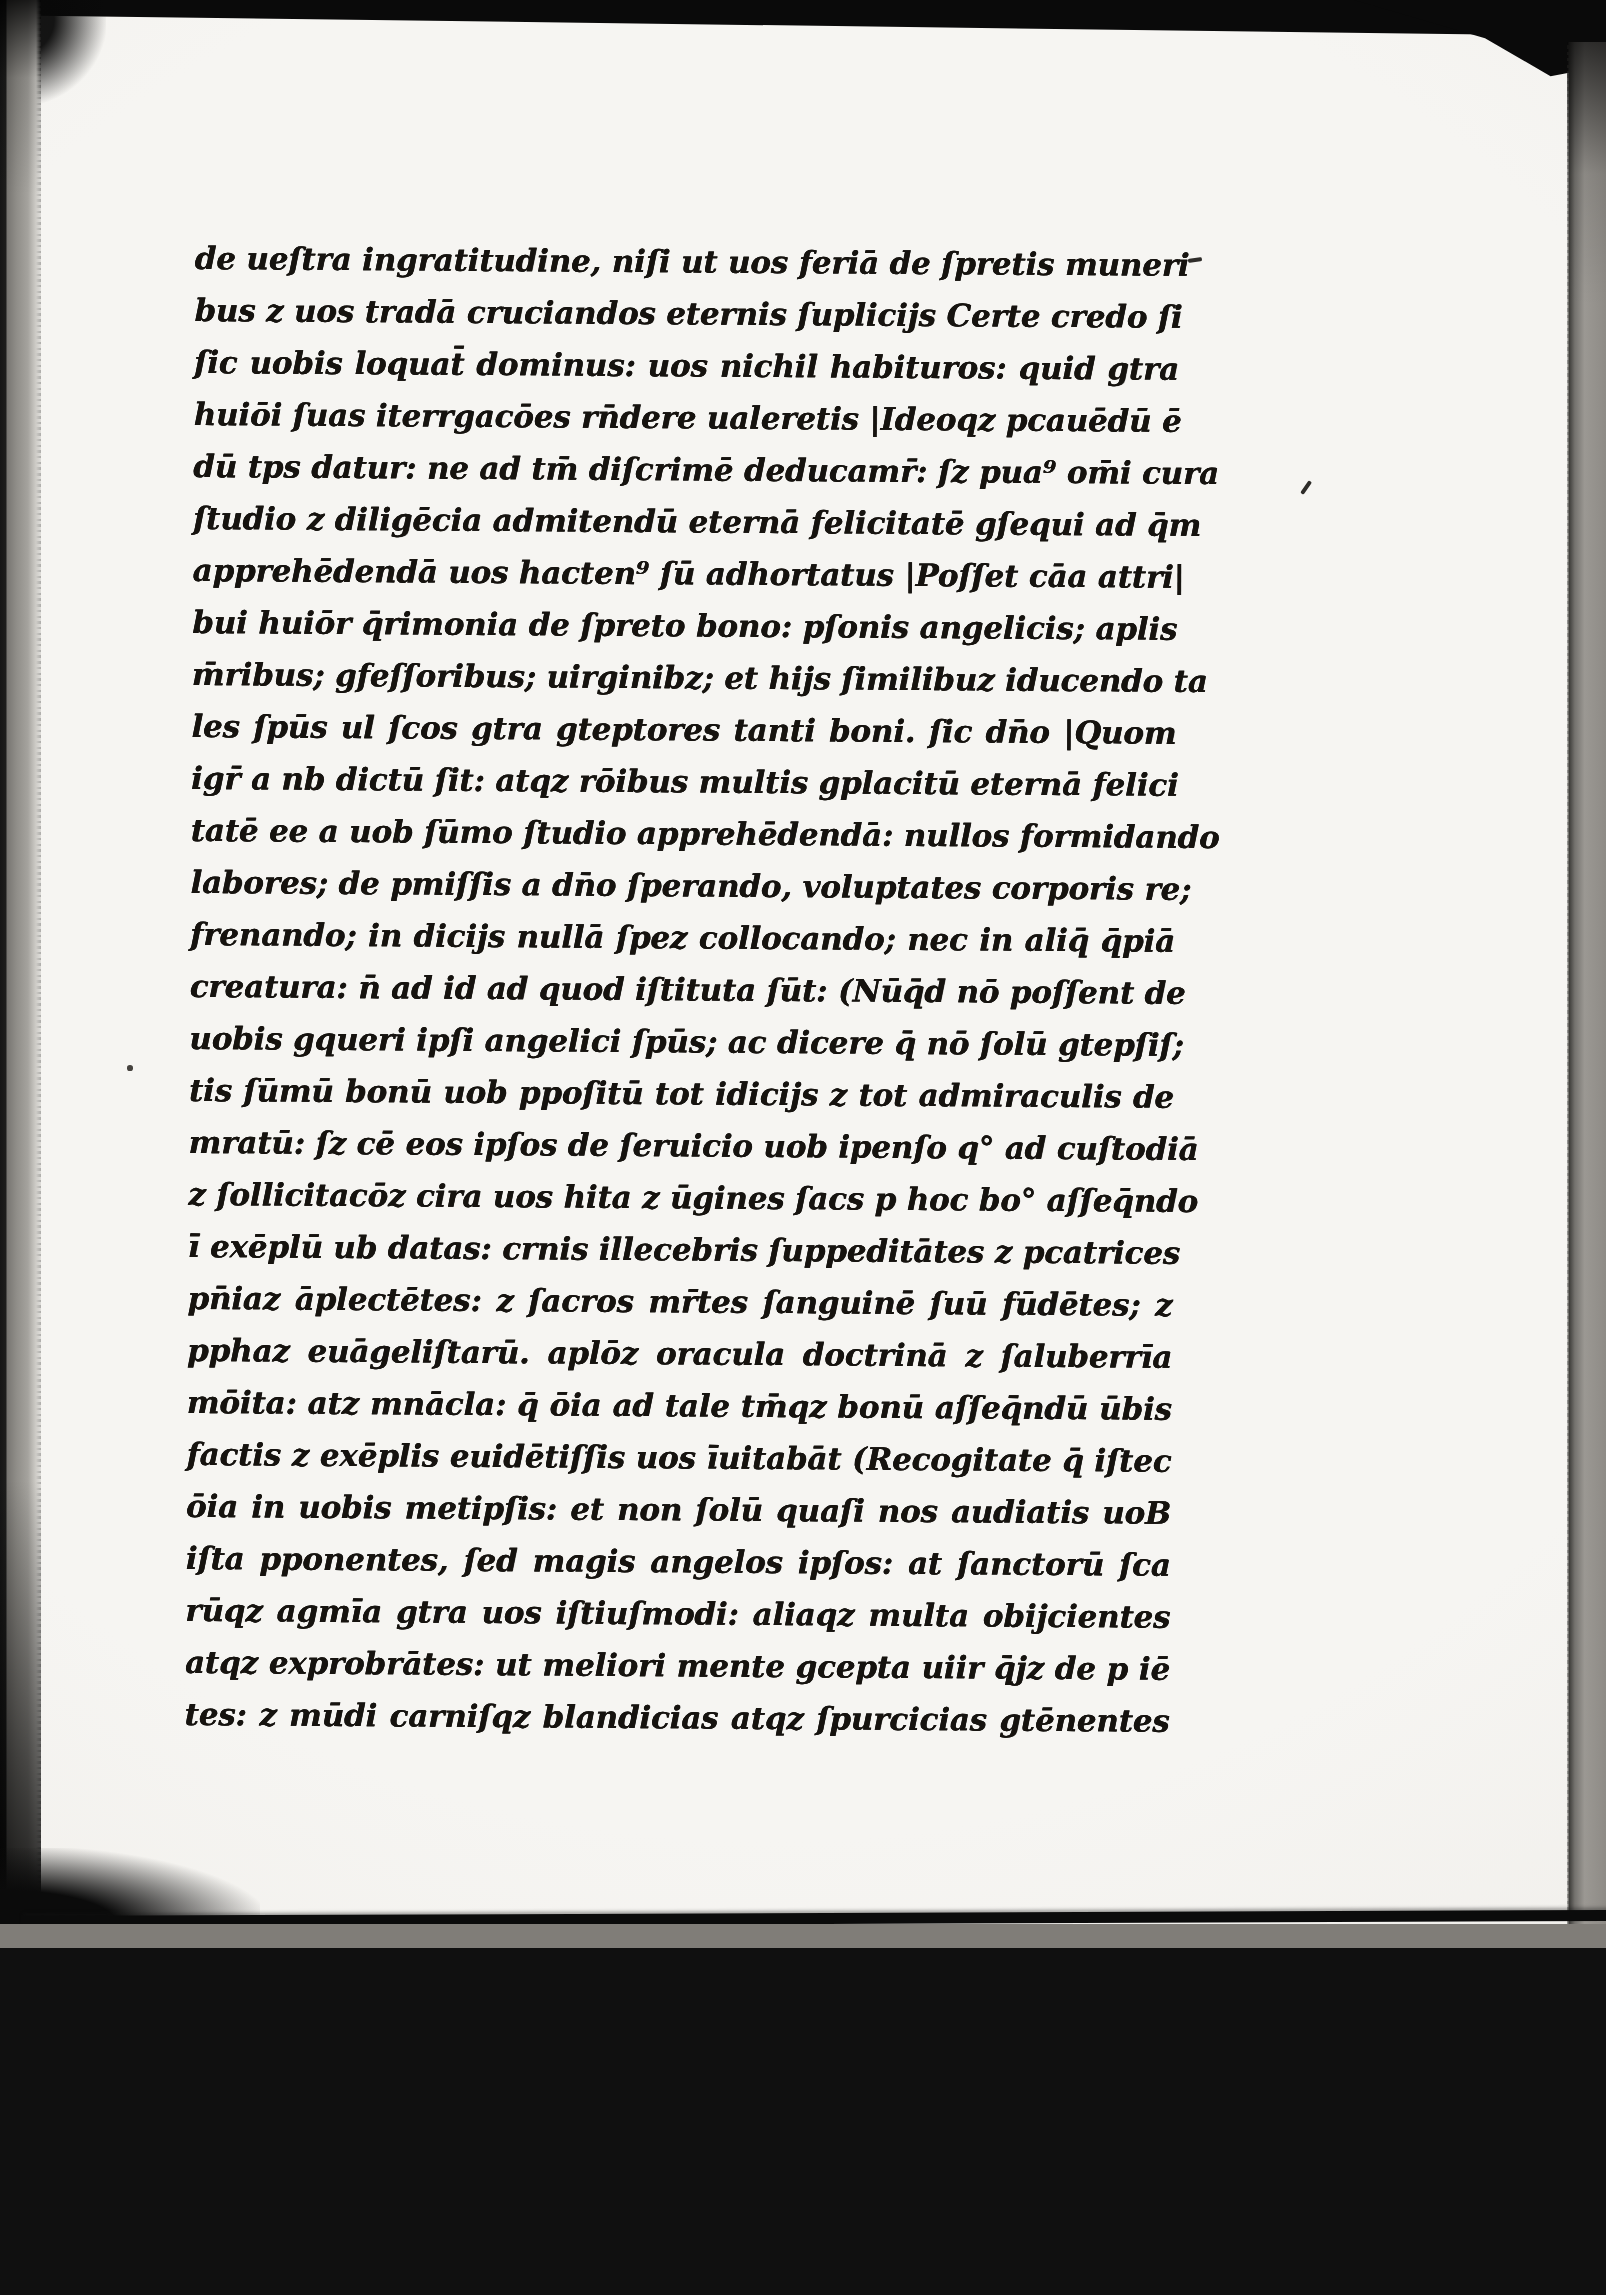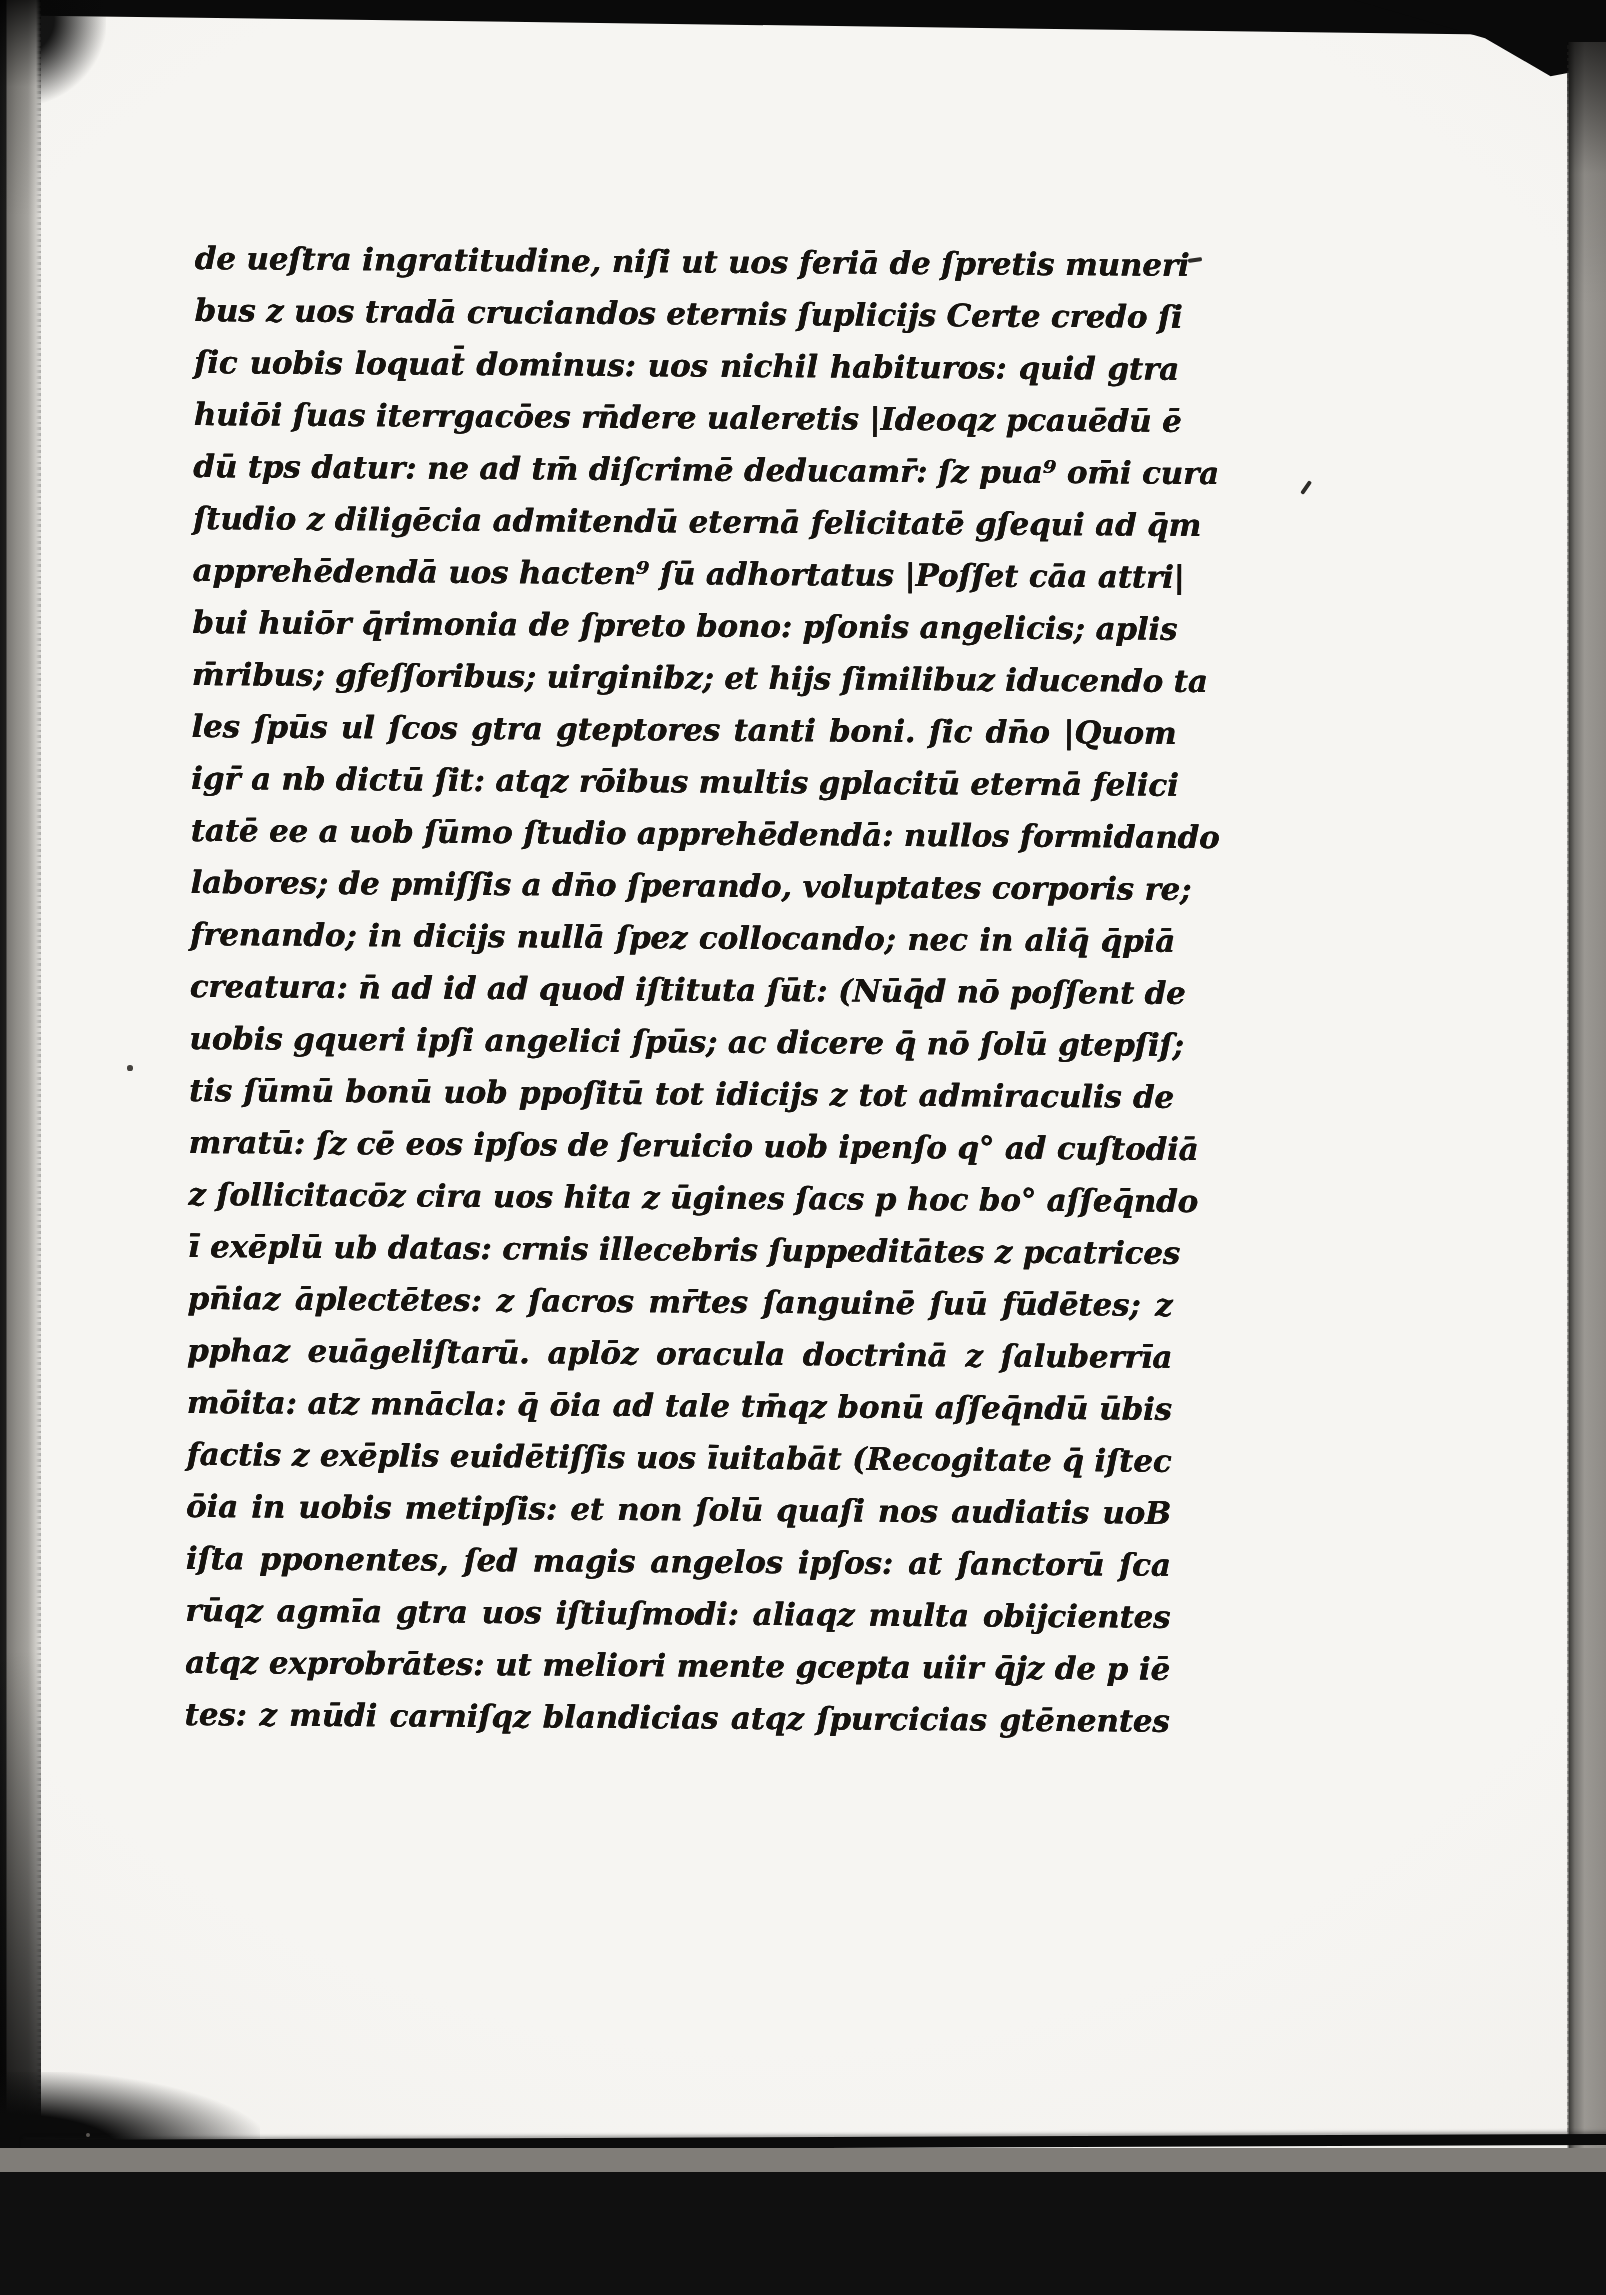--- a/index.html
+++ b/index.html
@@ -1,17 +1,17 @@
 <!DOCTYPE html>
 <html style="font-size:13px"><head>
 <meta charset="utf-8">
 <style>
   html,body{margin:0;padding:0;background:#101010;}
   .scan{
-    position:relative; width:1606px; height:2172px; overflow:hidden;
+    position:relative; width:1606px; height:1948px; overflow:hidden;
     font-family:"DejaVu Serif","Liberation Serif",serif;
   }
   .paper{
     position:absolute; inset:0;
     background: radial-gradient(120% 90% at 48% 45%, #f6f5f2 55%, #f0eeea 82%, #e9e7e2 100%);
   }
   
   .edge-top{
     position:absolute; left:-9.8px; top:-50px; width:1683px; height:65px;
     background:#0a0a0a; transform:rotate(0.75deg); transform-origin:left center;

